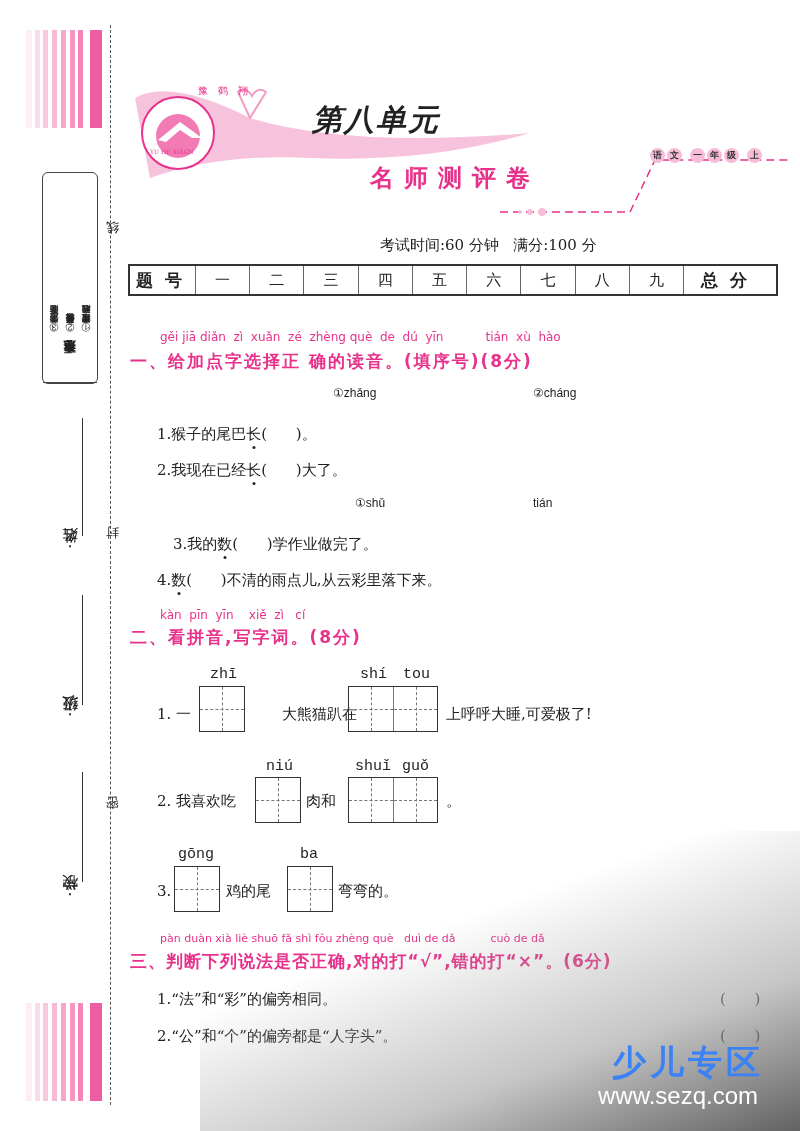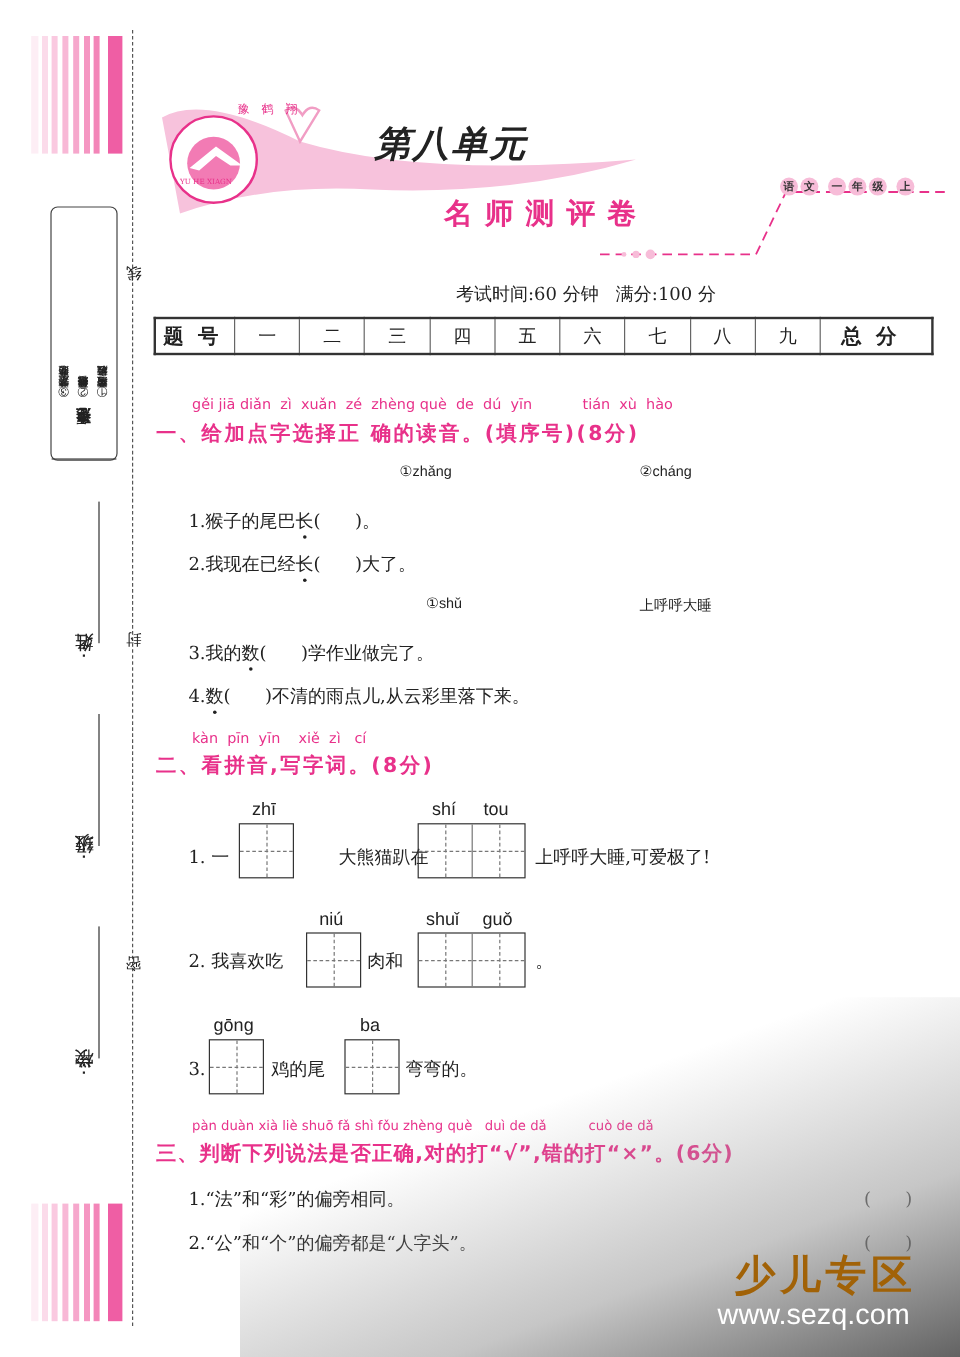--- a/index.html
+++ b/index.html
@@ -32,25 +32,25 @@
   .sec { position:absolute; font-family:"DejaVu Sans",sans-serif; font-weight:bold; font-size:17px; color:#e8318a; white-space:pre; letter-spacing:2px; }
   .opt { position:absolute; font-family:Liberation Sans, sans-serif; font-size:12px; }
   .q { position:absolute; font-size:15px; white-space:pre; }
   .dot { position:relative; }
   .dot::after { content:""; position:absolute; left:50%; bottom:-6px; width:3px; height:3px; border-radius:50%; background:#222; transform:translateX(-50%); }
   .grid { position:absolute; height:44px; border:1.5px solid #333; display:flex; }
   .cell { width:44px; height:44px; position:relative; box-sizing:border-box; }
   .cell + .cell { border-left:1px solid #777; }
   .cell::before { content:""; position:absolute; left:50%; top:0; bottom:0; border-left:1px dashed #777; }
   .cell::after { content:""; position:absolute; top:50%; left:0; right:0; border-top:1px dashed #777; }
-  .gpy { position:absolute; font-family:Liberation Sans, sans-serif; font-size:15px; }
+  .gpy { position:absolute; font-family:Liberation Mono, monospace; font-size:15px; }
   .paren { position:absolute; font-size:15px; white-space:pre; }
   .wm-bg { position:absolute; right:0; bottom:0; width:600px; height:300px;
            background:linear-gradient(160deg, rgba(255,255,255,0) 35%, rgba(160,160,160,0.6) 70%, rgba(90,90,90,0.95) 100%); }
-  .wm1 { position:absolute; left:612px; top:1040px; font-family:"DejaVu Sans",sans-serif; font-weight:bold; font-size:34px; color:#a16207; letter-spacing:4px; }
+  .wm1 { position:absolute; left:612px; top:1040px; font-family:"DejaVu Sans",sans-serif; font-weight:bold; font-size:34px; color:#3b82f6; letter-spacing:4px; }
   .wm2 { position:absolute; left:598px; top:1082px; font-family:"Liberation Sans",sans-serif; font-size:24px; color:#fff; }
 </style>
 </head>
 <body>
 
 <div class="stripes" style="top:30px;">
   <span style="left:0;width:6px;background:#fdeef5"></span>
   <span style="left:9px;width:5px;background:#fbdbea"></span>
   <span style="left:17px;width:5px;background:#fac9e0"></span>
   <span style="left:26px;width:5px;background:#f8b8d6"></span>
@@ -136,22 +136,22 @@
 </tbody>
   </table>
 
 <div class="py" style="left:160px;top:330px;">gěi jiā diǎn  zì  xuǎn  zé  zhèng què  de  dú  yīn           tián  xù  hào</div>
 <div class="sec" style="left:130px;top:350px;">一、给加点字选择正 确的读音。(填序号)(8分)</div>
 <div class="opt" style="left:333px;top:386px;">①zhǎng</div>
 <div class="opt" style="left:533px;top:386px;">②cháng</div>
 <div class="q" style="left:157px;top:425px;"><span>1.</span><span>猴子的尾巴</span><span class="dot">长</span><span>(      )。</span></div>
 <div class="q" style="left:157px;top:461px;"><span>2.</span><span>我现在已经</span><span class="dot">长</span><span>(      )大了。</span></div>
 <div class="opt" style="left:355px;top:496px;">①shǔ</div>
-<div class="opt" style="left:533px;top:496px;">上呼呼大睡</div>
-<div class="q" style="left:157px;top:535px;"><span>3.</span><span>我的</span><span class="dot">数</span><span>(      )学作业做完了。</span></div>
+<div class="opt" style="left:533px;top:496px;">tián</div>
+<div class="q" style="left:173px;top:535px;"><span>3.</span><span>我的</span><span class="dot">数</span><span>(      )学作业做完了。</span></div>
 <div class="q" style="left:157px;top:571px;"><span>4.</span><span class="dot">数</span><span>(      )不清的雨点儿,从云彩里落下来。</span></div>
 
 <div class="py" style="left:160px;top:608px;">kàn  pīn  yīn    xiě  zì   cí</div>
 <div class="sec" style="left:130px;top:626px;">二、看拼音,写字词。(8分)</div>
 
 <div class="q" style="left:157px;top:705px;">1. 一</div>
 <div class="gpy" style="left:210px;top:666px;">zhī</div>
 <div class="grid" style="left:199px;top:686px;">
     <div class="cell"></div>
   </div>

